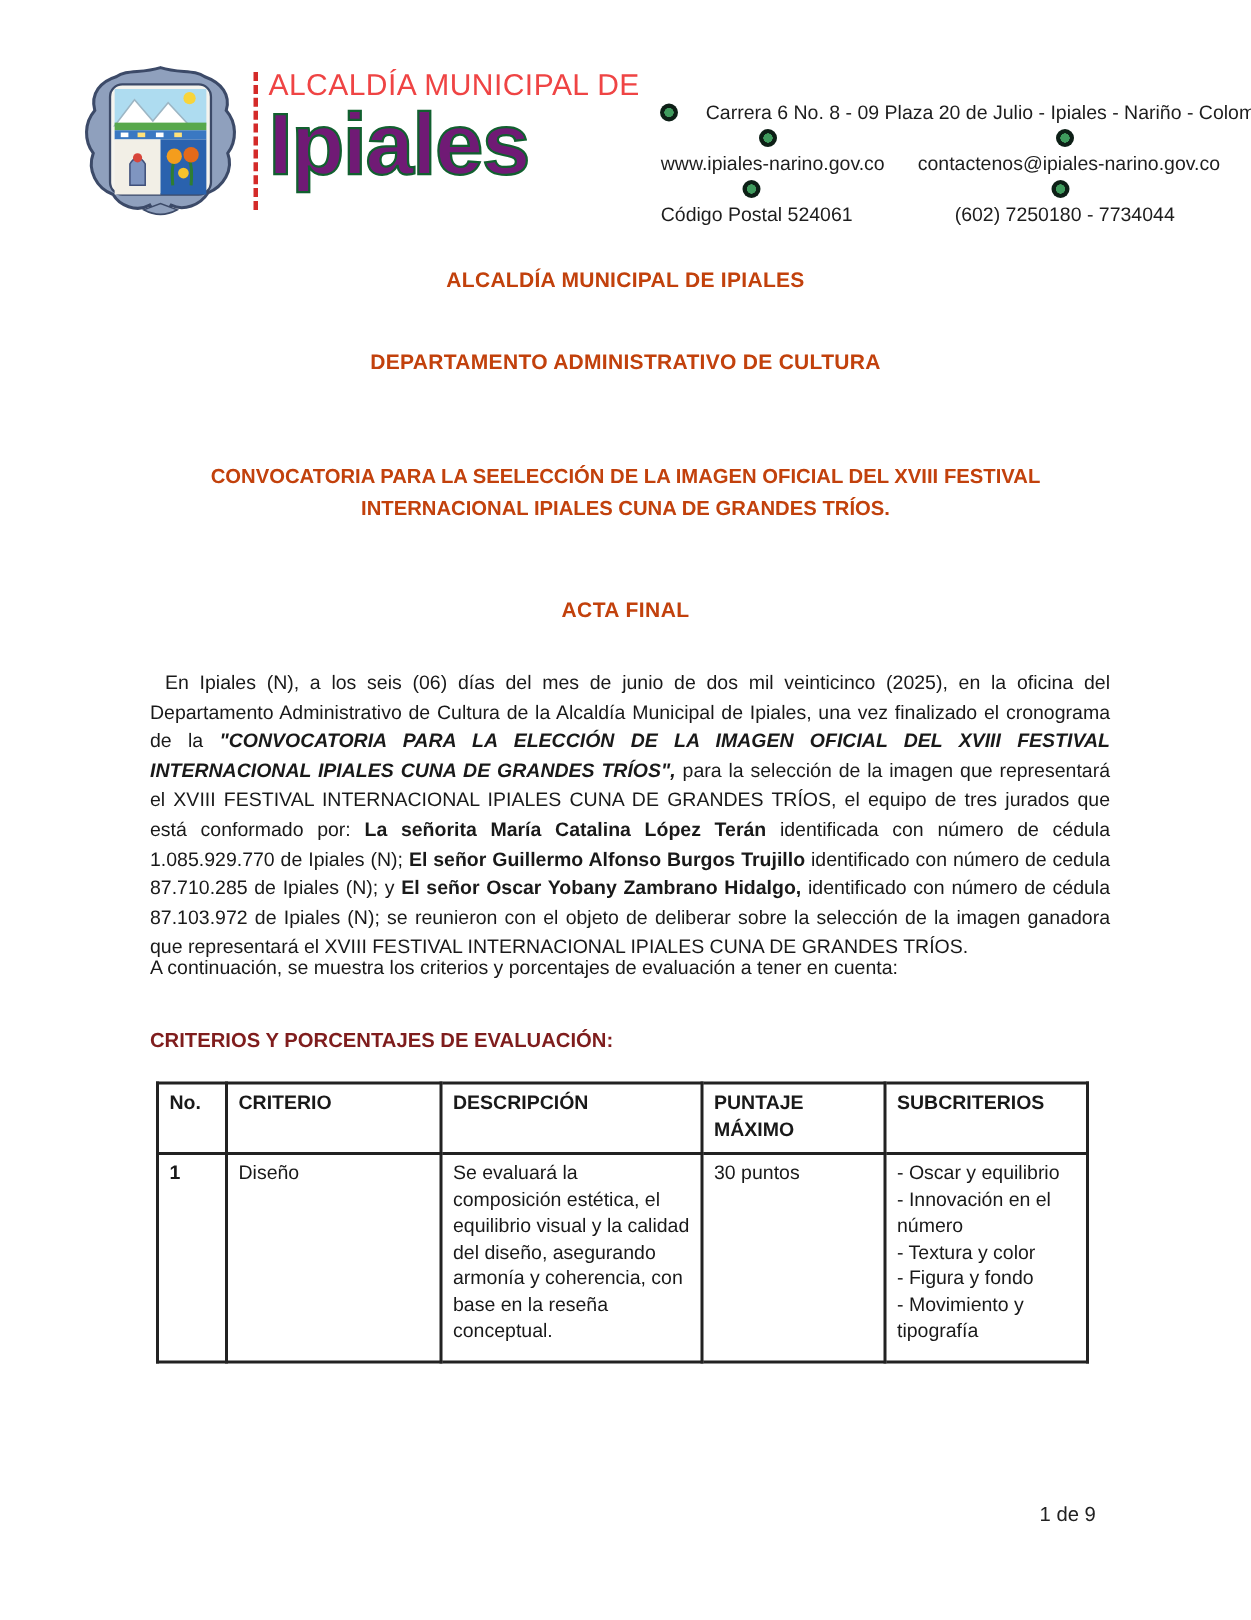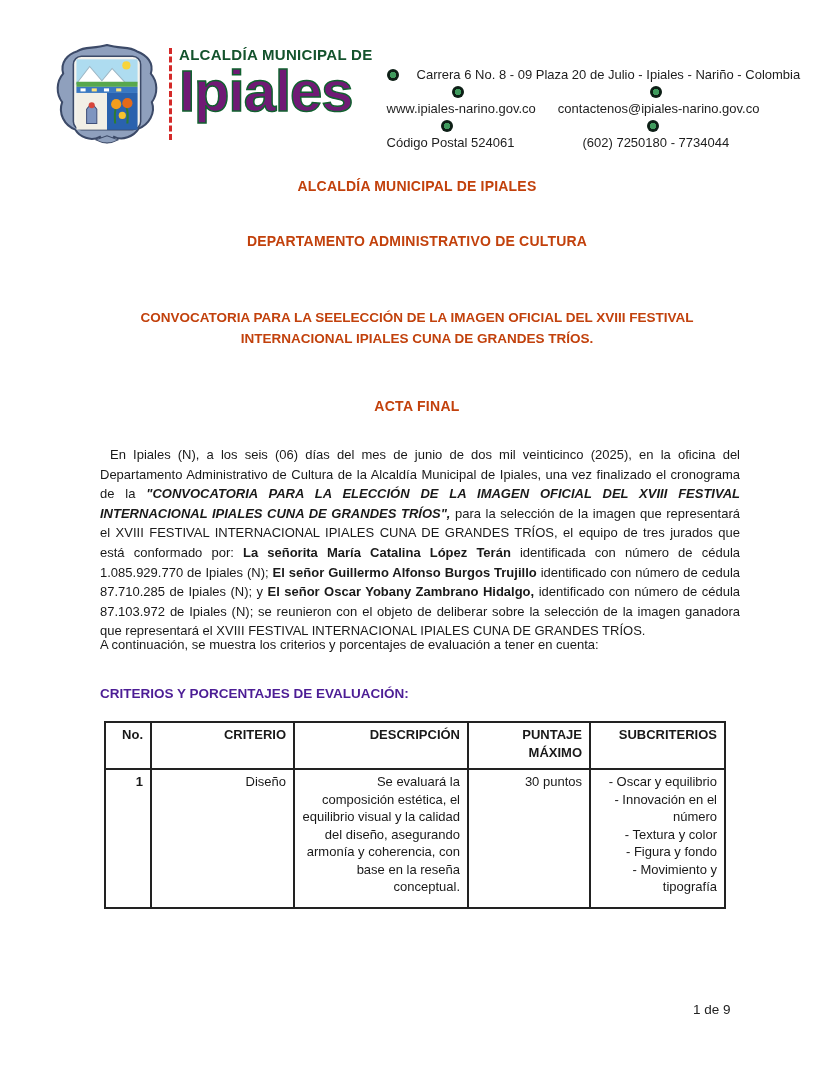--- a/index.html
+++ b/index.html
@@ -5,21 +5,21 @@
   html,body{margin:0;padding:0;}
   body{
     width:834px;height:1080px;background:#ffffff;position:relative;
     font-family:"Liberation Sans", sans-serif;color:#1b1b1b;overflow:hidden;
   }
   
   .letterhead{position:absolute;top:42px;left:48px;right:30px;display:flex;align-items:flex-start;}
   .crest{width:118px;height:106px;flex:0 0 auto;}
   .red-divider{width:0;border-left:3px dashed #d42a29;height:92px;margin:6px 7px 0 3px;}
   .wordmark{flex:0 0 auto;margin-top:4px;}
-  .brand-top{color:#14532d;font-weight:bold;font-size:15px;letter-spacing:.3px;white-space:nowrap;}
+  .brand-top{color:#ef4444;font-weight:normal;font-size:20px;letter-spacing:.3px;white-space:nowrap;}
   .brand-name{color:#701a75;font-weight:bold;font-size:58px;line-height:.92;letter-spacing:-1px;
     -webkit-text-stroke:1.5px #11602f;margin-top:1px;}
   .contact{margin-left:14px;margin-top:22px;font-size:13px;line-height:22px;color:#1d1d1d;white-space:nowrap;}
   .cline{display:flex;align-items:center;gap:12px;}
   .citem{display:flex;align-items:center;flex-direction:column;}
   .cicon{width:12px;height:12px;border-radius:50%;flex:0 0 auto;margin-right:6px;
     background:radial-gradient(circle at 50% 50%, #3f9b5d 0 3px, #0d1f16 3.2px);}
   .gap2{margin-left:10px;}
   .gap3{margin-left:56px;text-align:right;}
   
@@ -27,26 +27,26 @@
   .h1{top:178px;font-size:14px;letter-spacing:.2px;}
   .h2{top:233px;font-size:14px;letter-spacing:.2px;}
   .h3{top:307px;left:130px;right:130px;font-size:13.5px;line-height:21px;}
   .acta{top:398px;font-size:14px;letter-spacing:.3px;}
   
   .paragraph{position:absolute;top:432px;left:100px;width:640px;font-size:13px;line-height:19.6px;
     text-align:justify;text-indent:10px;color:#191919;}
   .paragraph .b{font-weight:bold;}
   .paragraph .i{font-style:italic;}
   .intro{position:absolute;top:637px;left:100px;width:648px;font-size:13px;color:#191919;}
-  .criteria-heading{position:absolute;top:686px;left:100px;font-size:13.5px;font-weight:bold;color:#4c1d95;}
+  .criteria-heading{position:absolute;top:686px;left:100px;font-size:13.5px;font-weight:bold;color:#7f1d1d;}
   
   .criteria-table{position:absolute;top:721px;left:104px;border-collapse:collapse;table-layout:fixed;
     width:620px;font-size:13px;color:#191919;}
   .criteria-table th,.criteria-table td{border:2px solid #222;vertical-align:top;padding:3px 7px 4px 7px;
-    text-align:right;line-height:17.5px;font-weight:normal;}
+    text-align:left;line-height:17.5px;font-weight:normal;}
   .criteria-table th{font-weight:bold;height:38px;}
   .criteria-table td{height:130px;}
   
   .footer-page{position:absolute;top:1002px;left:693px;font-size:13.5px;color:#222;}
 </style>
 </head>
 <body>
 
 <div class="page">
 

